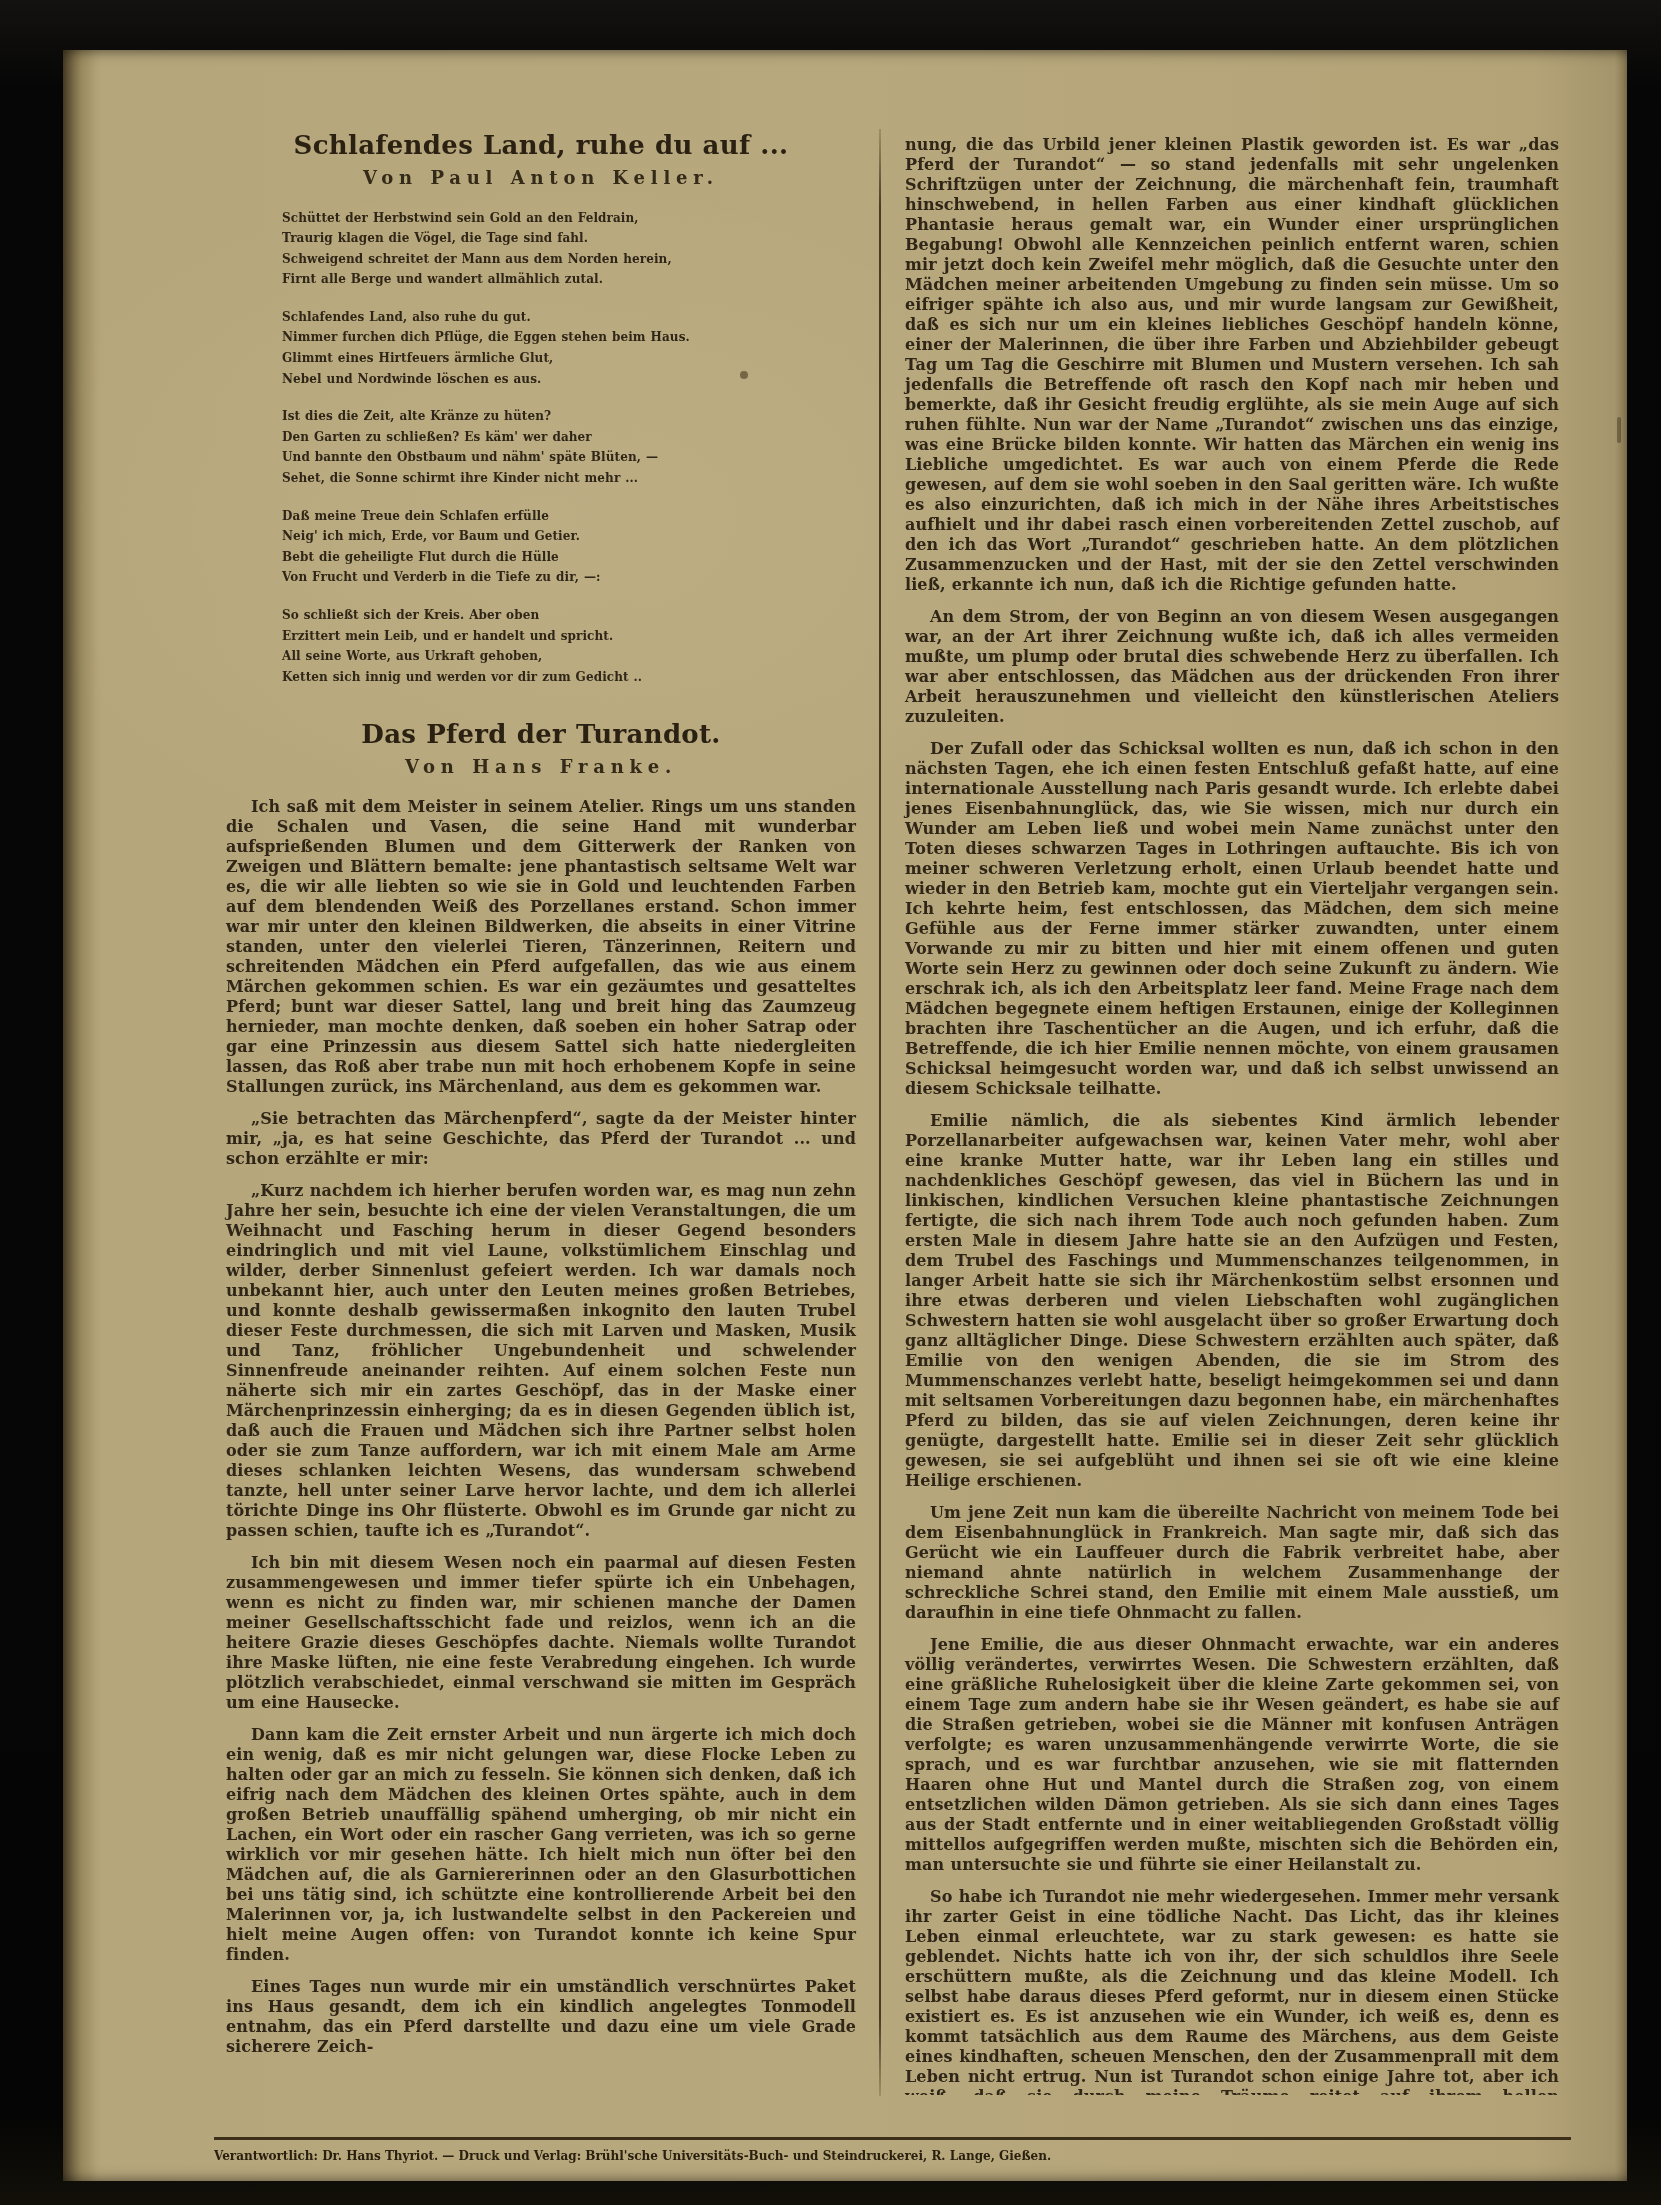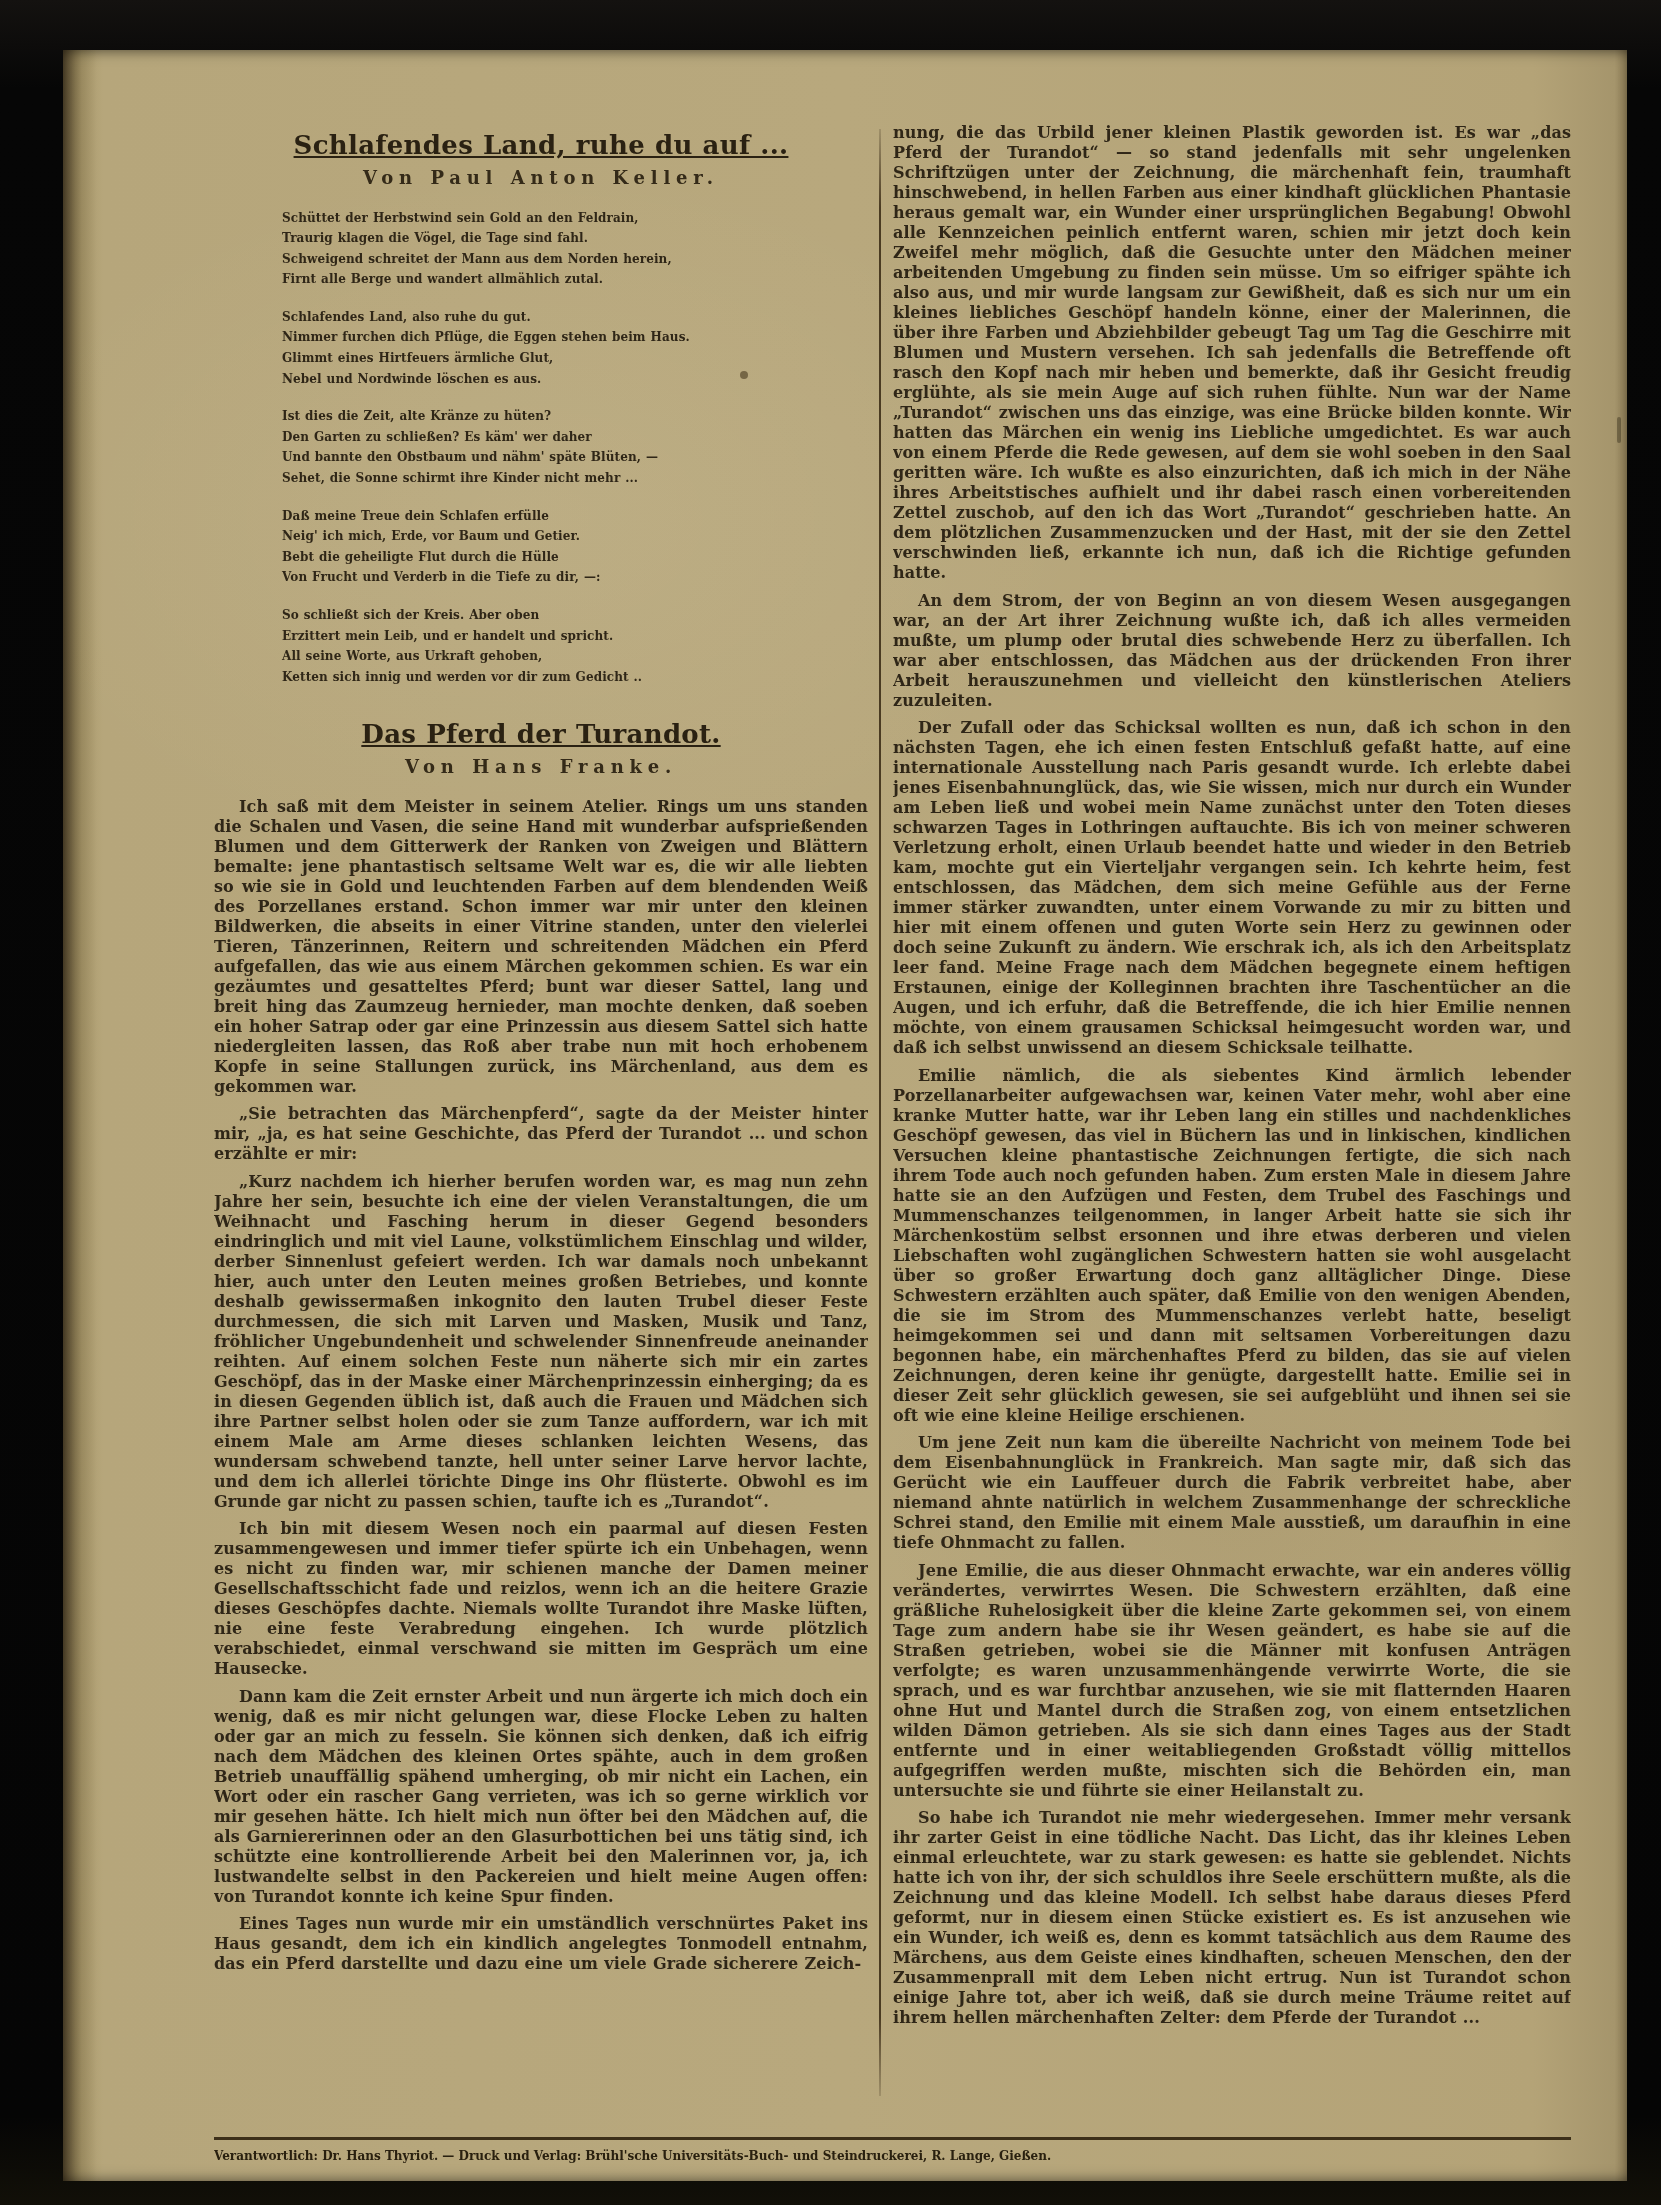--- a/index.html
+++ b/index.html
@@ -71,21 +71,20 @@
     background: linear-gradient(180deg, rgba(58,45,26,0.2), #4a3b22 4%, #4a3b22 96%, rgba(58,45,26,0.2));
   }
   h2.head {
     margin: 0 0 8px 0;
     text-align: center;
     font-size: 26px;
     line-height: 30px;
     font-weight: 700;
     letter-spacing: 0.3px;
     color: #2a2112;
-    text-decoration: underline;
   }
   .byline {
     text-align: center;
     font-size: 18px;
     letter-spacing: 0.32em;
     font-weight: 700;
     margin: 0 0 19.5px 0;
     color: #342a18;
   }
   .poem {
@@ -97,21 +96,21 @@
   }
   .poem-line {
     font-size: 12px;
     line-height: 20.6px;
     white-space: nowrap;
   }
   h2.head.story-head {
     margin-top: 32px;
   }
   p.para {
-    margin: 0;
+    margin: 12px;
     text-indent: 25px;
     hyphens: auto;
   }
   p.para + p.para {
     margin-top: 7.5px;
   }
   p.para.no-indent {
     text-indent: 0;
   }
   .footer {

